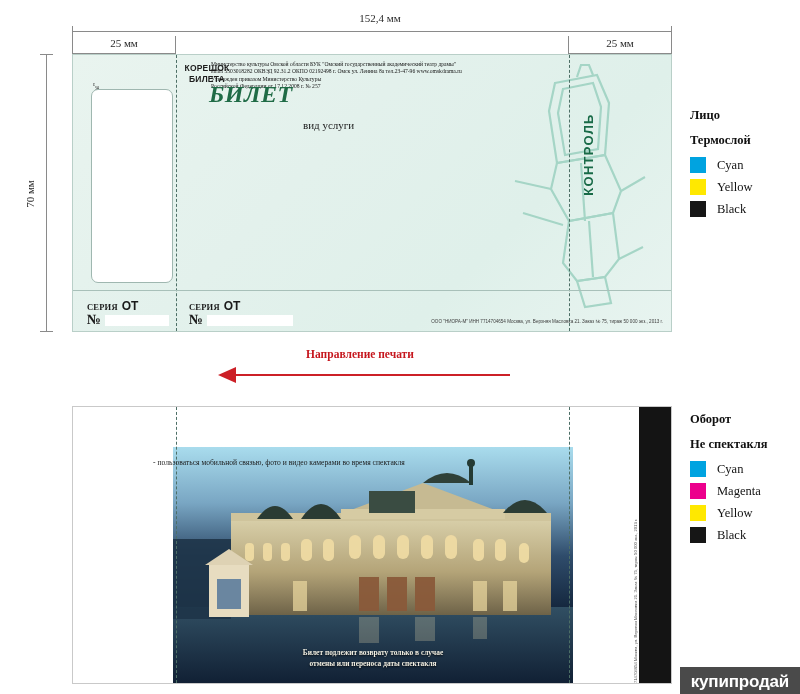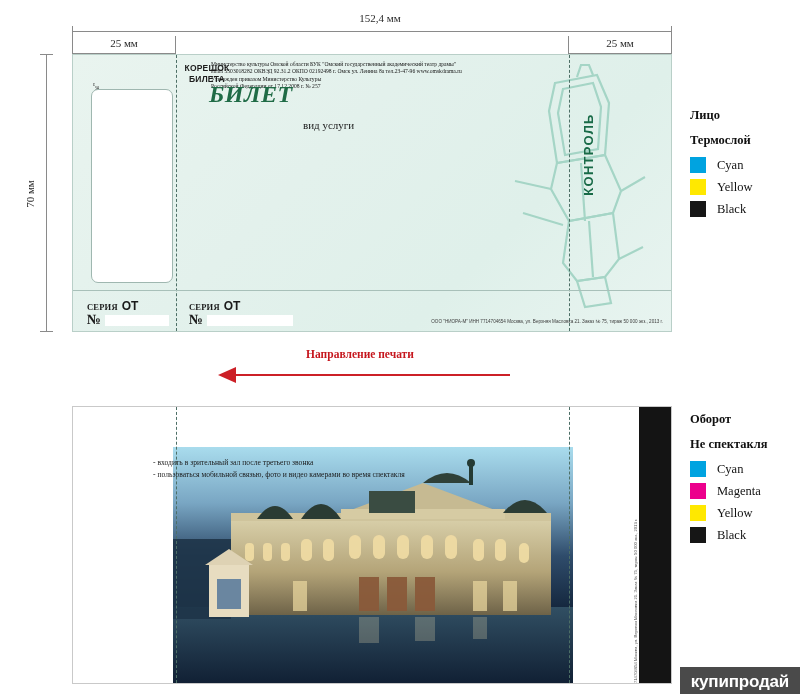--- a/index.html
+++ b/index.html
@@ -275,27 +275,30 @@
       <rect x="36" y="118" width="40" height="52" fill="#e7dcc0"></rect>
       <polygon points="32,118 56,102 80,118" fill="#ded2b4"></polygon>
       <rect x="44" y="132" width="24" height="30" fill="#6a86a0"></rect>
 
       <g opacity=".28" fill="#d9cfa8">
         <rect x="186" y="170" width="20" height="26"></rect>
           <rect x="242" y="170" width="20" height="24"></rect>
         <rect x="300" y="170" width="14" height="22"></rect>
       </g>
     </svg>
+    <div class="bottom-note" style="left:30px;width:340px;">
+      <span>Билет подлежит возврату только в случае</span><br>
+      <span>отмены или переноса даты спектакля</span>
+    </div>
   </div>
 
   <div class="perf" style="left:103px;"></div>
   <div class="perf" style="left:496px;"></div>
 
   <div class="rules">
-    <div>- входить в зрительный зал после третьего звонка</div>
     <div>- пользоваться мобильной связью, фото и видео камерами во время спектакля</div>
   </div>
 
   <div class="back-vert">ООО "НИОРА-М" ИНН 7714704654 Москва, ул. Верхняя Масловка 21. Заказ № 75, тираж 50 000 экз., 2013 г.</div>
   <div class="black-strip"></div>
 </div>
 
 <div class="legend" style="left:690px;top:62px;margin-top:46px;">
   <div class="title">Лицо</div>
   <div class="sub">Термослой</div>

